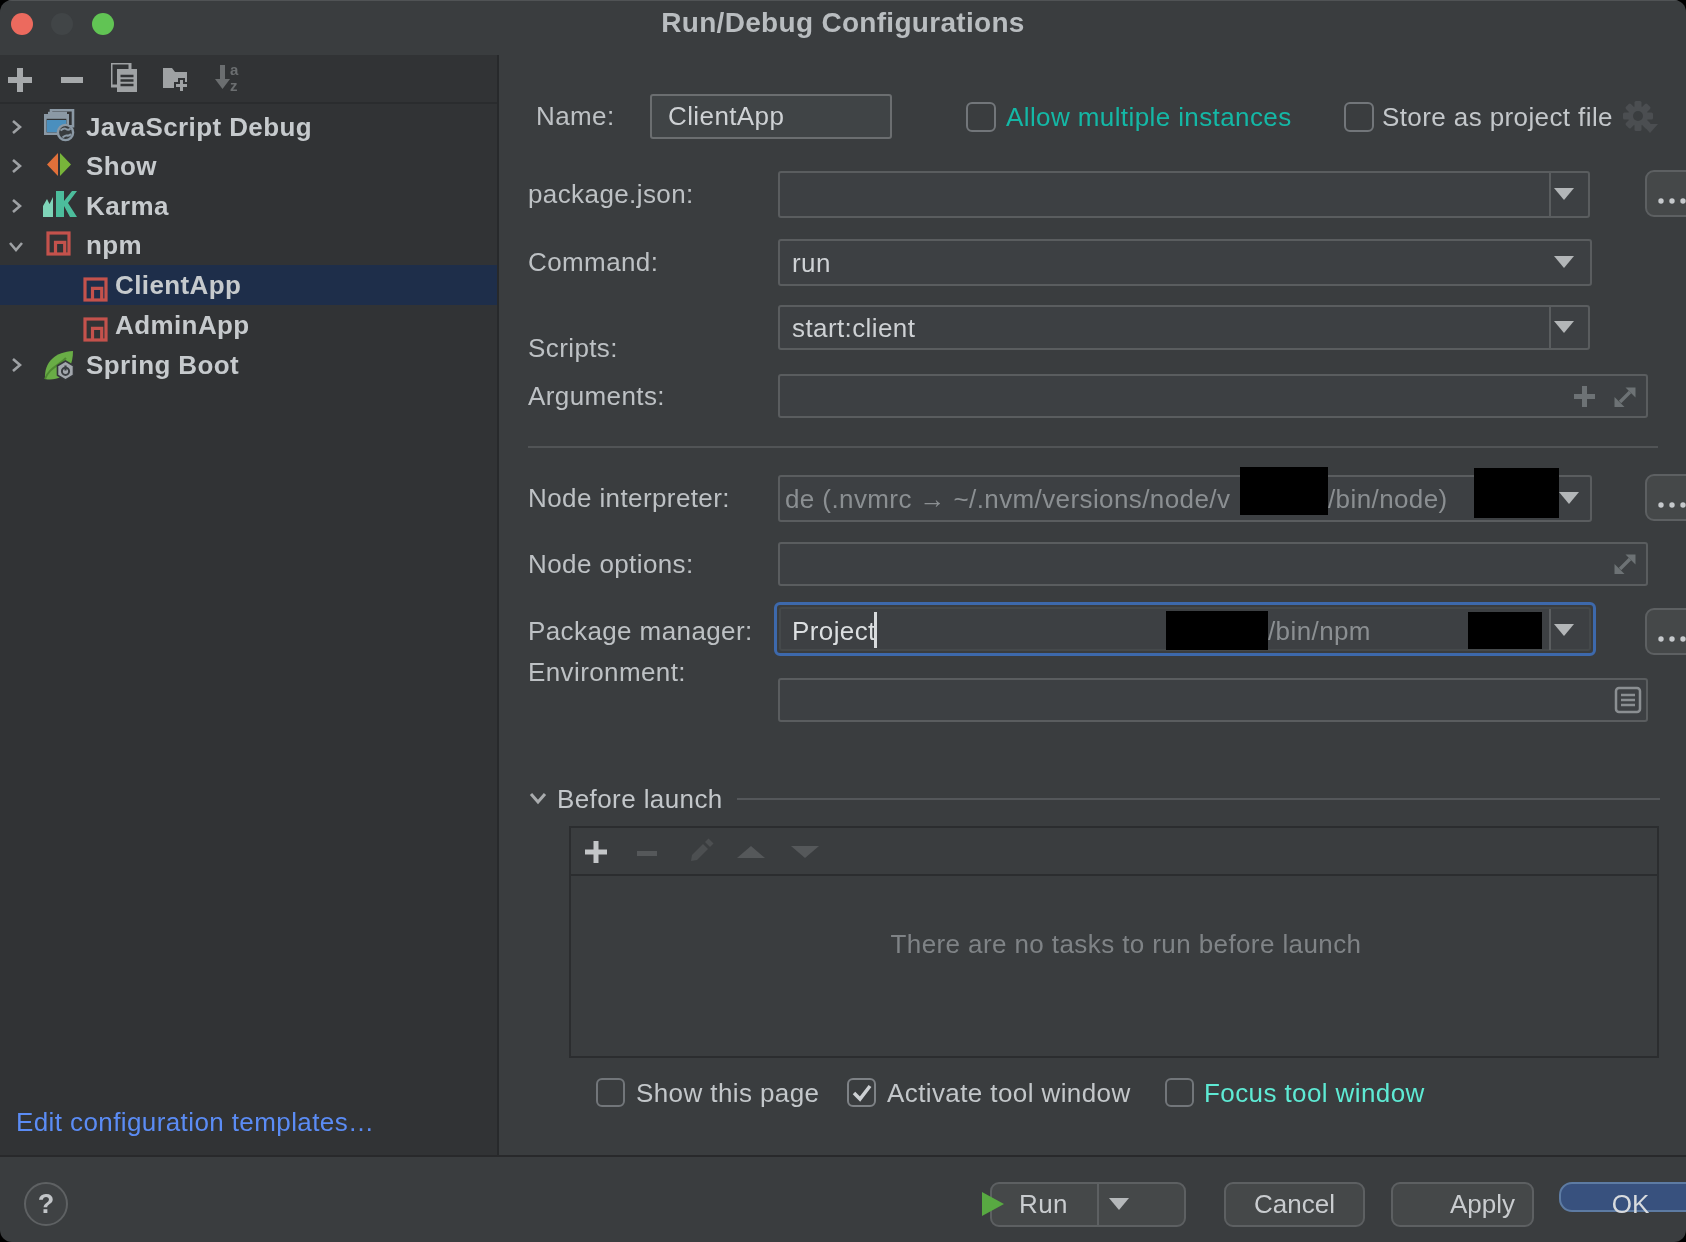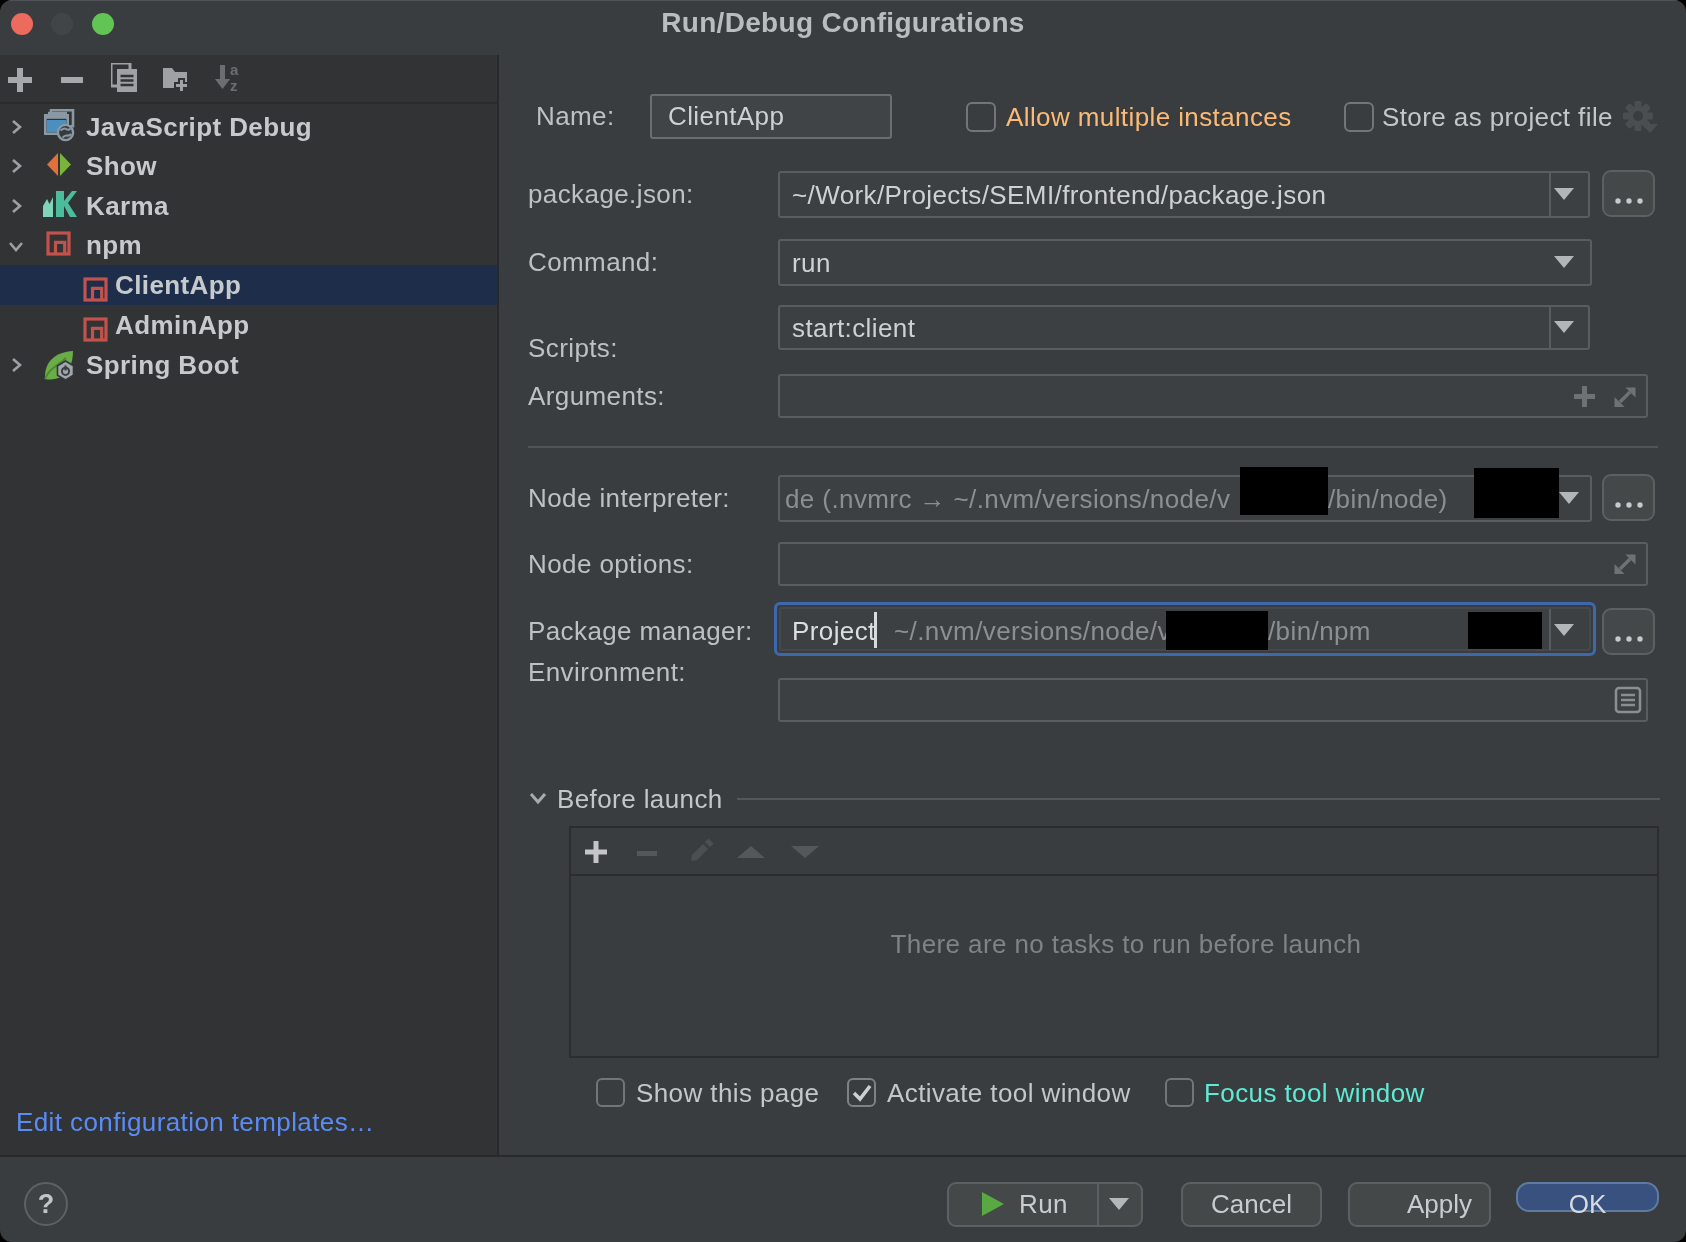--- a/index.html
+++ b/index.html
@@ -6,21 +6,21 @@
   body{width:1686px;height:1242px;position:relative;font-family:"Liberation Sans",sans-serif;
        -webkit-font-smoothing:antialiased;}
   .win{position:absolute;left:0;top:0;width:1686px;height:1242px;background:#3a3d3f;
        border-radius:12px;overflow:hidden;}
   .abs{position:absolute;}
   .lbl{position:absolute;height:32px;line-height:32px;font-size:26px;color:#bdc1c4;white-space:pre;letter-spacing:0.4px;}
   .val{color:#ced1d4;}
   .hint{color:#8b8f92;}
   .field{position:absolute;background:#3d4043;border:2px solid #5a5d5f;border-radius:3px;box-sizing:border-box;}
   .btn{position:absolute;background:#454849;border:2px solid #5d6062;border-radius:9px;box-sizing:border-box;
-       font-size:26px;color:#c9cccf;text-align:center;}
+       font-size:26px;color:#c9cccf;text-align:center;margin-left:43px;}
   .cb{position:absolute;width:30px;height:30px;border:2px solid #72767a;border-radius:6px;box-sizing:border-box;}
   .arrow-dn{position:absolute;width:0;height:0;border-left:10px solid transparent;border-right:10px solid transparent;
        border-top:12px solid #b3b6b8;}
 </style>
 </head>
 <body>
 <div class="win">
   <div class="abs" style="left:0;top:0;width:1686px;height:1px;background:#505355;"></div>
 
   <div class="abs" style="left:0;top:0;width:1686px;height:55px;"></div>
@@ -138,38 +138,37 @@
   <div class="lbl" style="left:115px;top:269px;font-weight:bold;color:#c6cacd;">ClientApp</div>
   <div class="lbl" style="left:115px;top:309px;font-weight:bold;color:#c6cacd;">AdminApp</div>
   <div class="lbl" style="left:86px;top:349px;font-weight:bold;color:#c6cacd;">Spring Boot</div>
 
   <div class="lbl" style="left:16px;top:1106px;color:#5b8cf5;">Edit configuration templates…</div>
 
   <div class="lbl" style="left:536px;top:100px;">Name:</div>
   <div class="field" style="left:650px;top:94px;width:242px;height:45px;border-color:#6b6e70;background:#404446;"></div>
   <div class="lbl val" style="left:668px;top:100px;">ClientApp</div>
   <div class="cb" style="left:966px;top:102px;"></div>
-  <div class="lbl val" style="left:1006px;top:101px;color:#fdba74;">Allow multiple instances</div>
+  <div class="lbl val" style="left:1006px;top:101px;color:#14b8a6;">Allow multiple instances</div>
   <div class="cb" style="left:1344px;top:102px;"></div>
   <div class="lbl val" style="left:1382px;top:101px;color:#c3c7ca;">Store as project file</div>
   <svg class="abs" style="left:1621px;top:99px;" width="40" height="38" viewBox="0 0 40 38">
     <g fill="#4b4e51">
       <circle cx="17" cy="17" r="10"></circle>
       <rect x="13.5" y="2" width="7" height="30" rx="1.5"></rect>
       <rect x="2" y="13.5" width="30" height="7" ry="1.5"></rect>
       <rect x="13.5" y="2" width="7" height="30" rx="1.5" transform="rotate(45 17 17)"></rect>
       <rect x="13.5" y="2" width="7" height="30" rx="1.5" transform="rotate(-45 17 17)"></rect>
       <circle cx="17" cy="17" r="5" fill="#3a3d3f"></circle>
       <path d="M21 25 l16 0 l-8 9 z"></path>
     </g>
   </svg>
 
   <div class="lbl" style="left:528px;top:178px;">package.json:</div>
   <div class="field" style="left:778px;top:171px;width:812px;height:47px;"></div>
-  <div class="lbl val" style="left:792px;top:179px;">~/Work/Projects/SEMI/frontend/package.json</div>
   <div class="abs" style="left:1549px;top:173px;width:2px;height:43px;background:#5a5d5f;"></div>
   <div class="arrow-dn" style="left:1554px;top:188px;"></div>
   <div class="btn" style="left:1602px;top:170px;width:53px;height:47px;border-radius:9px;padding-top:25px;">
       <svg width="32" height="8" viewBox="0 0 32 8" style="display:block;margin:0 auto;">
         <circle cx="5" cy="4" r="2.7" fill="#c6c9cc"></circle>
         <circle cx="16" cy="4" r="2.7" fill="#c6c9cc"></circle>
         <circle cx="27" cy="4" r="2.7" fill="#c6c9cc"></circle>
       </svg>
     </div>
 
@@ -221,21 +220,20 @@
     <path d="M8 17 L18 7" stroke="#6d7275" stroke-width="3.4" fill="none"></path>
     <path d="M13.5 2.5 L23.5 2.5 L23.5 12.5 z" fill="#6d7275"></path>
     <path d="M2.5 12 L2.5 22 L12.5 22 z" fill="#6d7275"></path>
   </svg>
 
   <div class="lbl" style="left:528px;top:615px;">Package manager:</div>
   <div class="abs" style="left:774px;top:602px;width:822px;height:54px;border:3px solid #3d69ac;border-radius:6px;box-sizing:border-box;"></div>
   <div class="field" style="left:779px;top:607px;width:812px;height:44px;border-color:#45494b;"></div>
   <div class="lbl val" style="left:792px;top:615px;color:#dcdfe1;">Project</div>
   <div class="abs" style="left:874px;top:612px;width:3px;height:36px;background:#d8dbdd;"></div>
-  <div class="lbl hint" style="left:894px;top:615px;">~/.nvm/versions/node/v</div>
   <div class="abs" style="left:1166px;top:611px;width:102px;height:39px;background:#000;"></div>
   <div class="lbl hint" style="left:1268px;top:615px;">/bin/npm</div>
   <div class="abs" style="left:1468px;top:612px;width:74px;height:37px;background:#000;"></div>
   <div class="abs" style="left:1549px;top:609px;width:2px;height:41px;background:#5a5d5f;"></div>
   <div class="arrow-dn" style="left:1554px;top:624px;"></div>
   <div class="btn" style="left:1602px;top:608px;width:53px;height:47px;border-radius:9px;padding-top:25px;">
       <svg width="32" height="8" viewBox="0 0 32 8" style="display:block;margin:0 auto;">
         <circle cx="5" cy="4" r="2.7" fill="#c6c9cc"></circle>
         <circle cx="16" cy="4" r="2.7" fill="#c6c9cc"></circle>
         <circle cx="27" cy="4" r="2.7" fill="#c6c9cc"></circle>

